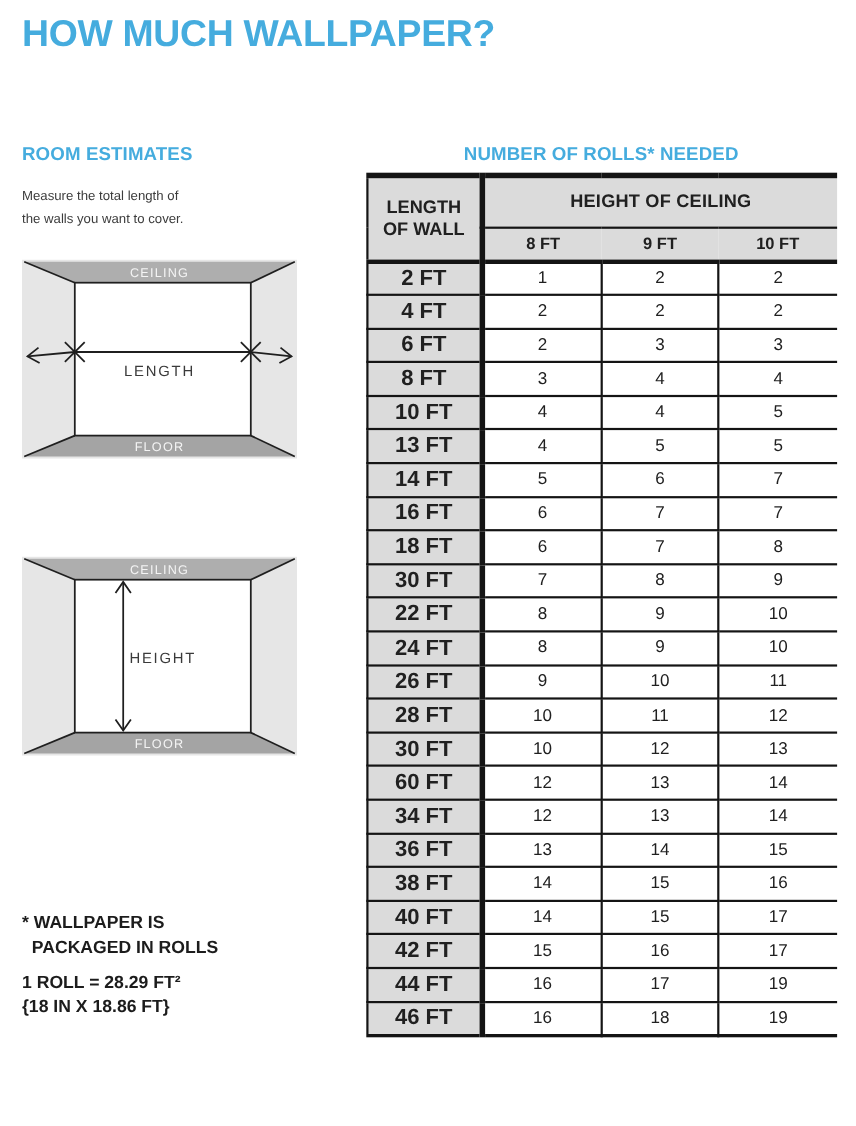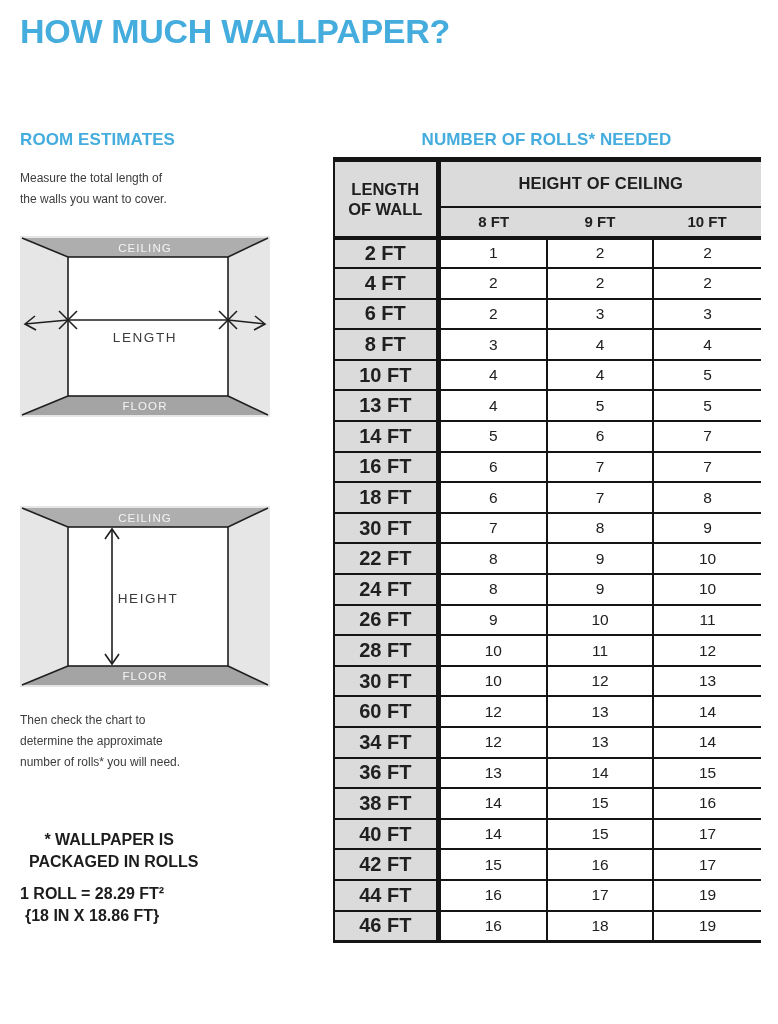--- a/index.html
+++ b/index.html
@@ -19,21 +19,21 @@
   .h2{font-size:17px;font-weight:bold;color:var(--accent);letter-spacing:0.1px;white-space:pre;}
   .h2-left{position:absolute;left:20px;top:130px;}
   .h2-right{position:absolute;left:333px;top:130px;width:427px;text-align:center;}
 
   .para{position:absolute;left:20px;color:var(--body);font-size:12px;line-height:21px;white-space:pre;}
   .p-length{top:168px;}
   .p-height{top:439px;}
   .p-chart{top:710px;}
 
   .bold-note{position:absolute;left:20px;color:#1c1c1c;font-size:16px;font-weight:bold;
-             line-height:21.5px;white-space:pre;text-align:center;}
+             line-height:21.5px;white-space:pre;}
   .footnote{top:829px;}
   .rollinfo{top:883px;}
 
   .diagram{position:absolute;left:20px;}
   .diagram-length{top:236px;}
   .diagram-height{top:506px;}
   svg text{font-family:"Liberation Sans", sans-serif;}
   .room-label{fill:#f4f4f4;font-size:11.5px;letter-spacing:1.1px;}
   .measure-label{fill:#3a3a3a;font-size:13.5px;letter-spacing:1.6px;}
   .ln{stroke:#1f1f1f;stroke-width:1.6;fill:none;}
@@ -104,23 +104,20 @@
     <g>
       <line class="ln" x1="92" y1="23" x2="92" y2="158"></line>
       <polyline class="ln" points="85,33 92,23 99,33"></polyline>
       <polyline class="ln" points="85,148 92,158 99,148"></polyline>
     </g>
     <text class="room-label" x="125" y="16" text-anchor="middle">CEILING</text>
     <text class="room-label" x="125" y="174" text-anchor="middle">FLOOR</text>
     <text class="measure-label" x="128" y="97" text-anchor="middle">HEIGHT</text>
   </svg>
 
-  <div class="para p-chart">Then check the chart to
-determine the approximate
-number of rolls* you will need.</div>
   <div class="bold-note footnote">* WALLPAPER IS
   PACKAGED IN ROLLS</div>
   <div class="bold-note rollinfo">1 ROLL = 28.29 FT²
 {18 IN X 18.86 FT}</div>
 
   <table class="rolls">
     <colgroup>
       <col style="width:104px">
         <col style="width:109px">
         <col style="width:106px">

